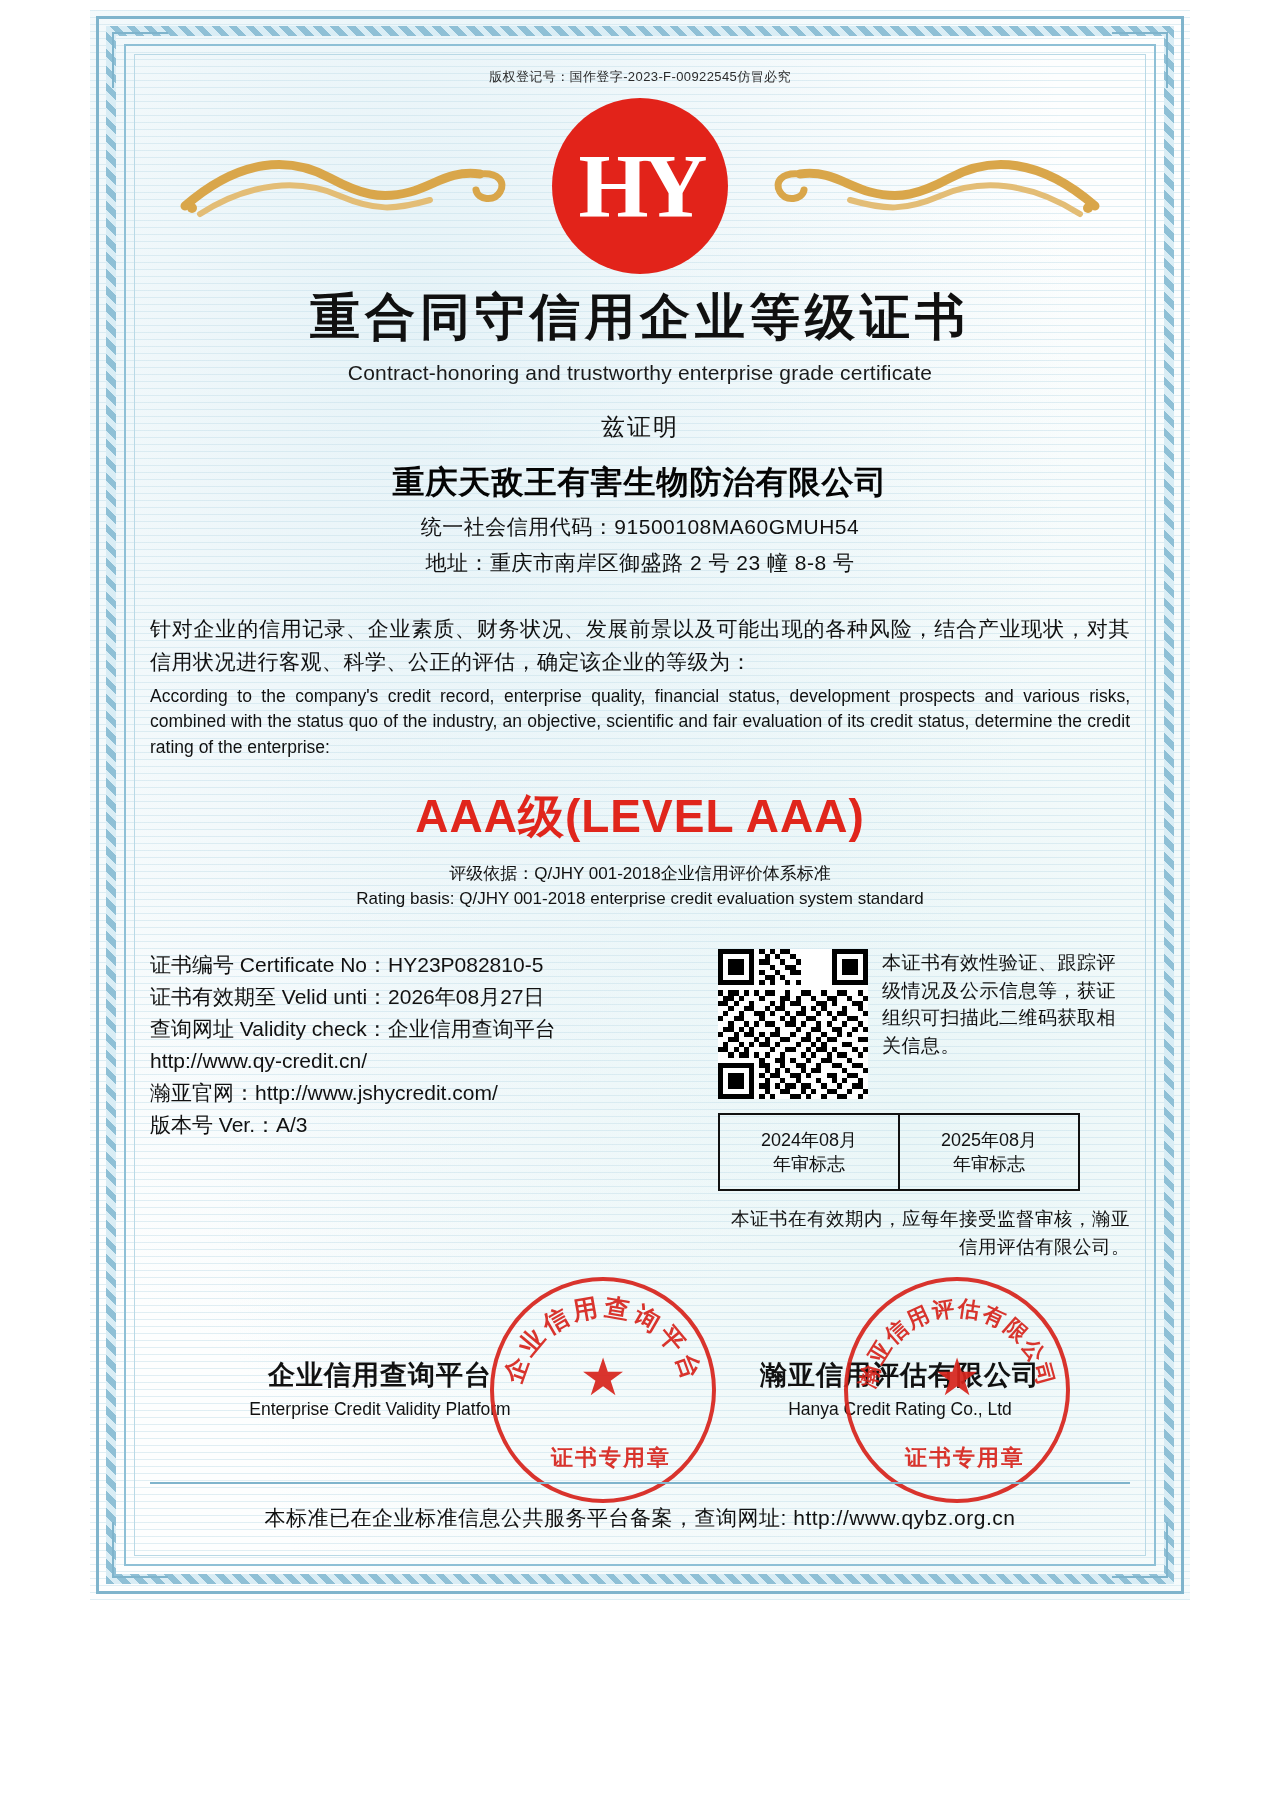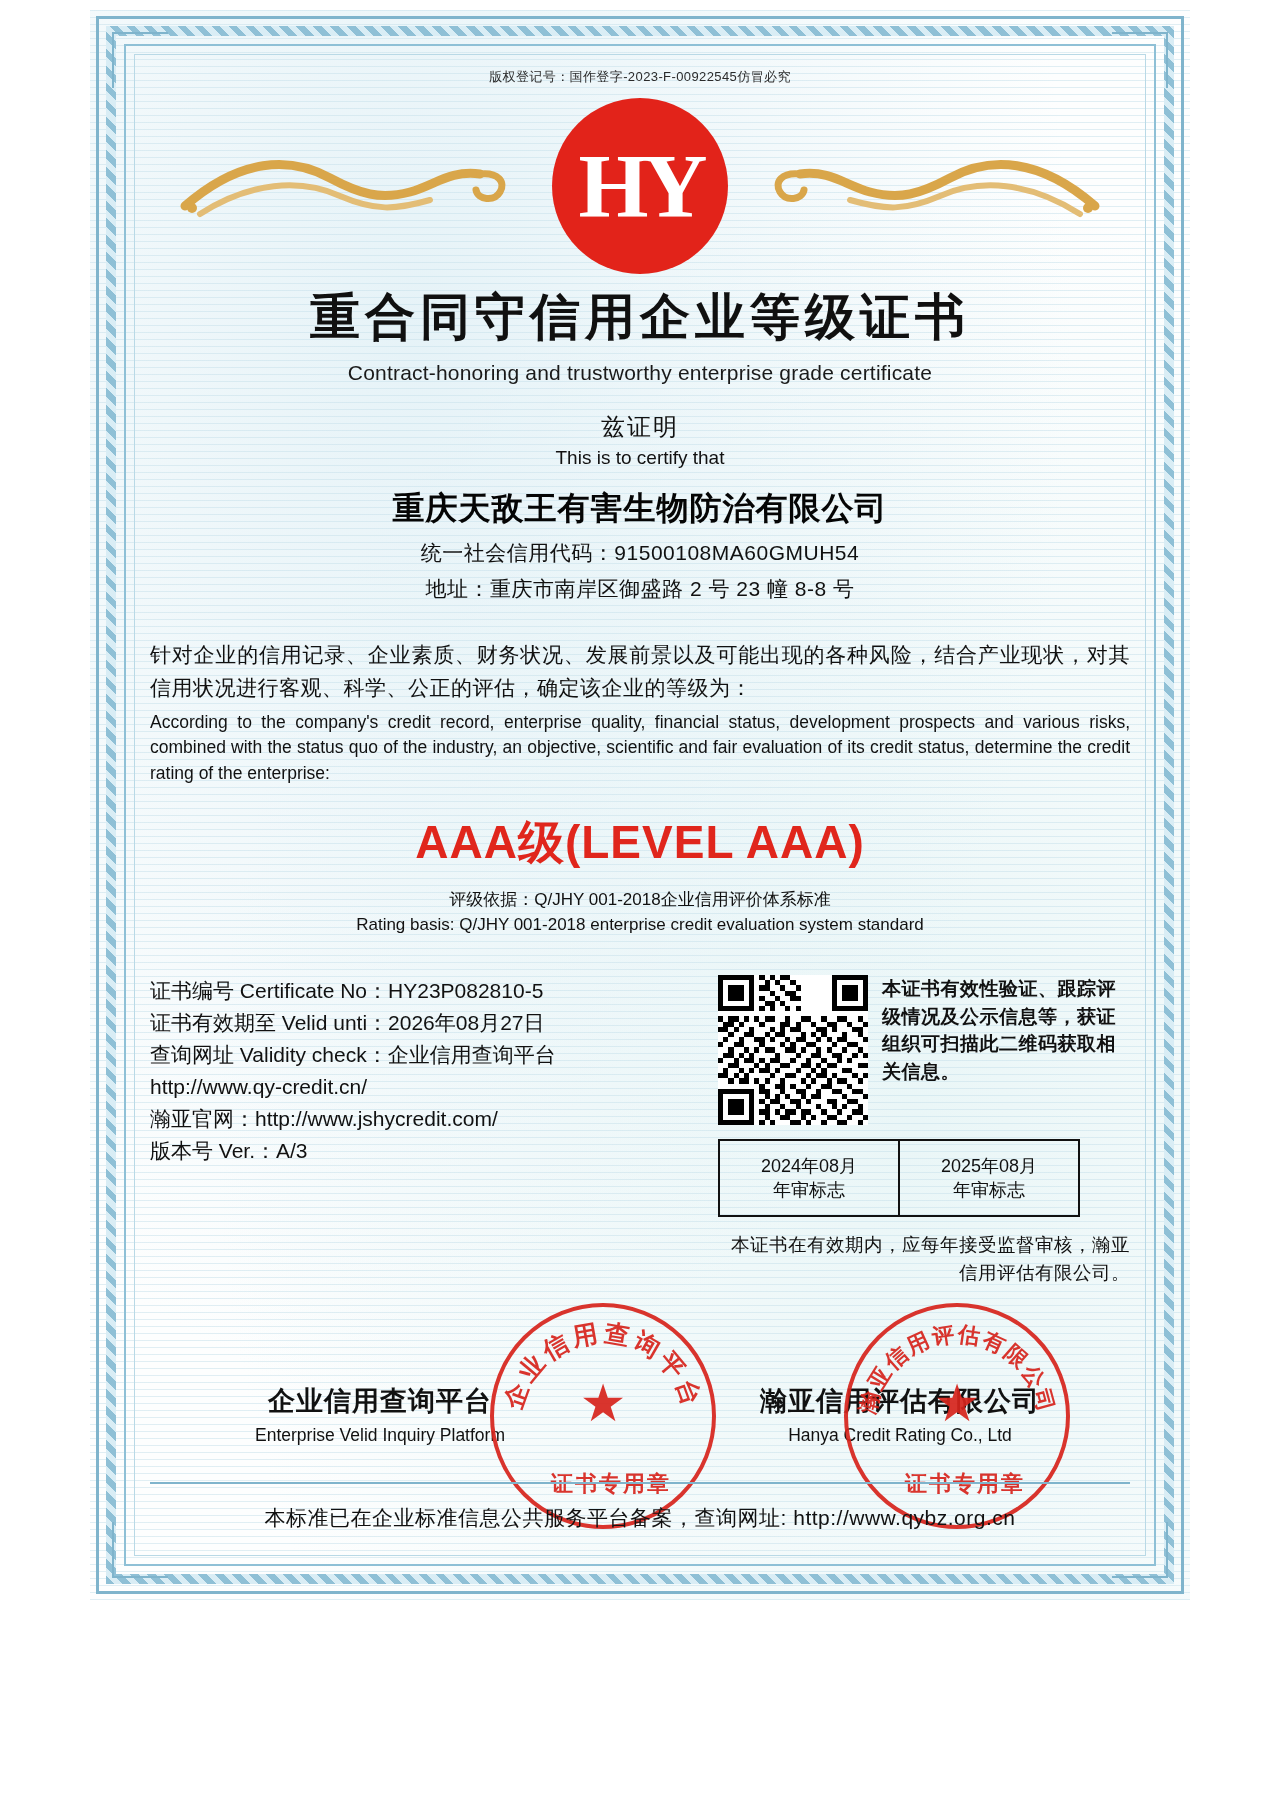--- a/index.html
+++ b/index.html
@@ -152,21 +152,21 @@
     width:560px;
     font-size:21px;line-height:1.52;color:#111;
   }
   .info-left .row{white-space:nowrap;}
   .info-right{
     flex:1;
     display:flex;
     flex-direction:column;
     padding-left:8px;
   }
-  .qr-row{display:flex;font-weight:bold;}
+  .qr-row{display:flex;}
   .qr{
     width:150px;height:150px;
     background:#fff;
     flex:none;
   }
   .qr-note{
     margin-left:14px;
     font-size:19px;line-height:1.45;color:#111;
     letter-spacing:0.5px;
   }
@@ -266,21 +266,20 @@
         <circle cx="12" cy="60" r="5" fill="#d9a64a"></circle>
       </svg>
 
       <div class="logo-circle">HY</div>
     </div>
 
     <div class="title-cn">重合同守信用企业等级证书</div>
     <div class="title-en">Contract-honoring and trustworthy enterprise grade certificate</div>
 
     <div class="certify-cn">兹证明</div>
-    <div class="certify-en">This is to certify that</div>
 
     <div class="company">重庆天敌王有害生物防治有限公司</div>
     <div class="credit-code">统一社会信用代码：91500108MA60GMUH54</div>
     <div class="address">地址：重庆市南岸区御盛路 2 号 23 幢 8-8 号</div>
 
     <div class="body-cn">针对企业的信用记录、企业素质、财务状况、发展前景以及可能出现的各种风险，结合产业现状，对其信用状况进行客观、科学、公正的评估，确定该企业的等级为：</div>
     <div class="body-en">According to the company's credit record, enterprise quality, financial status, development prospects and various risks, combined with the status quo of the industry, an objective, scientific and fair evaluation of its credit status, determine the credit rating of the enterprise:</div>
 
     <div class="level">AAA级(LEVEL AAA)</div>
     <div class="basis-cn">评级依据：Q/JHY 001-2018企业信用评价体系标准</div>
@@ -527,21 +526,21 @@
         </div>
 
         <div class="annual-note">本证书在有效期内，应每年接受监督审核，瀚亚信用评估有限公司。</div>
       </div>
     </div>
 
     <div class="seals">
       <div class="org-names">
         <div class="org">
           <div class="cn">企业信用查询平台</div>
-          <div class="en">Enterprise Velid Inquiry Platform</div>
+          <div class="en">Enterprise Credit Validity Platform</div>
         </div>
         <div class="org">
           <div class="cn">瀚亚信用评估有限公司</div>
           <div class="en">Hanya Credit Rating Co., Ltd</div>
         </div>
       </div>
 
       <div class="seal left">
         <svg class="arc" viewBox="0 0 218 218" xmlns="http://www.w3.org/2000/svg">
           <defs>

